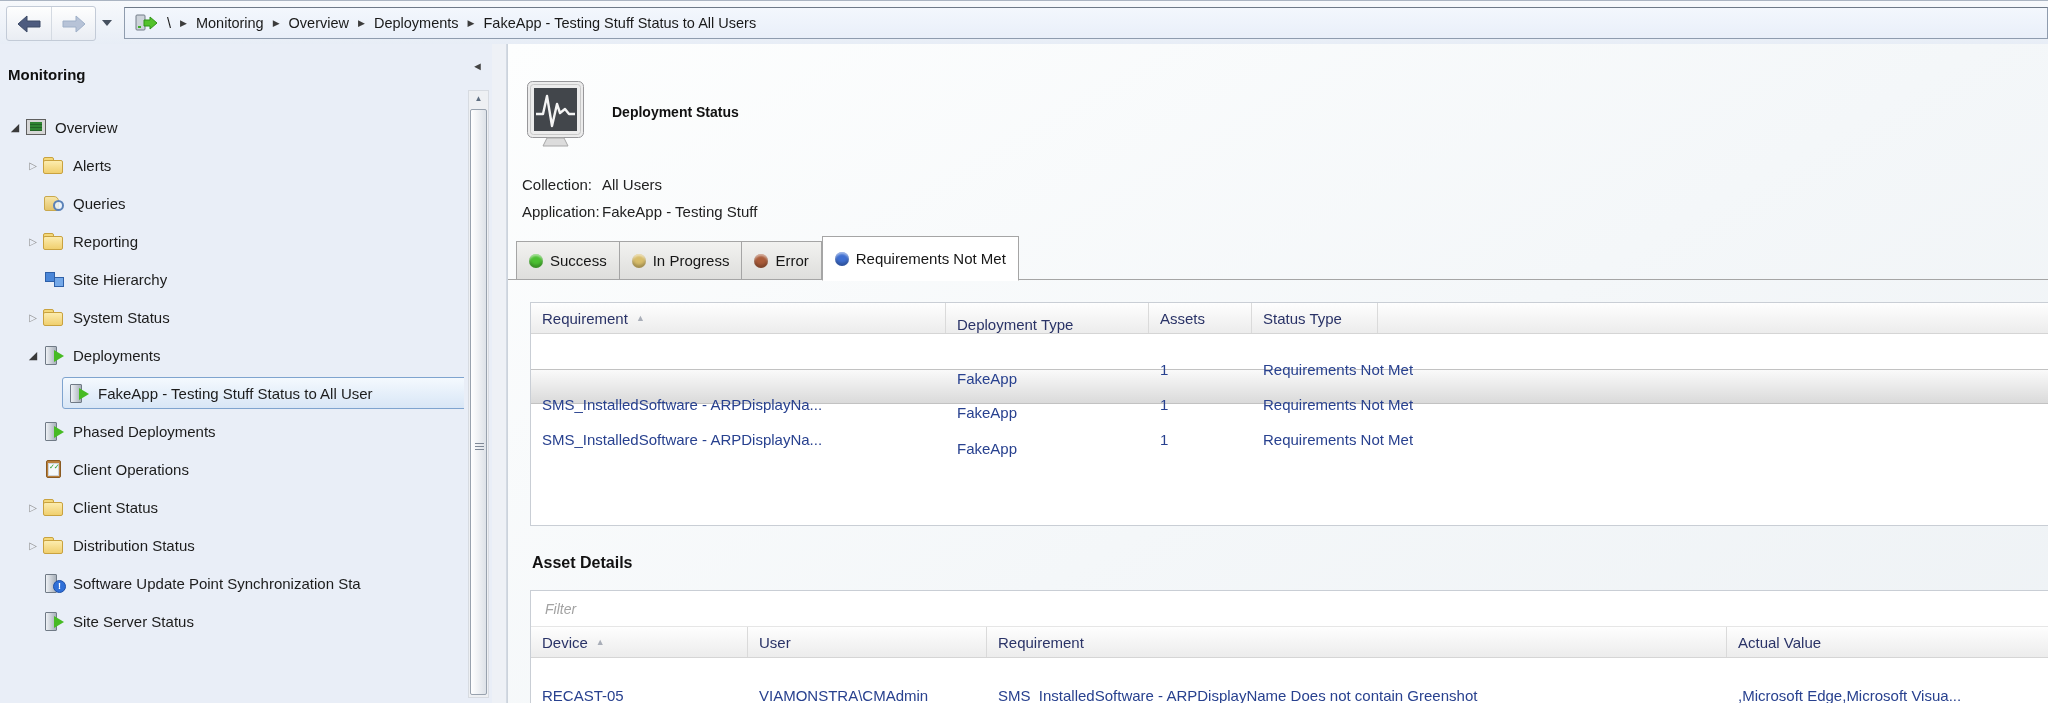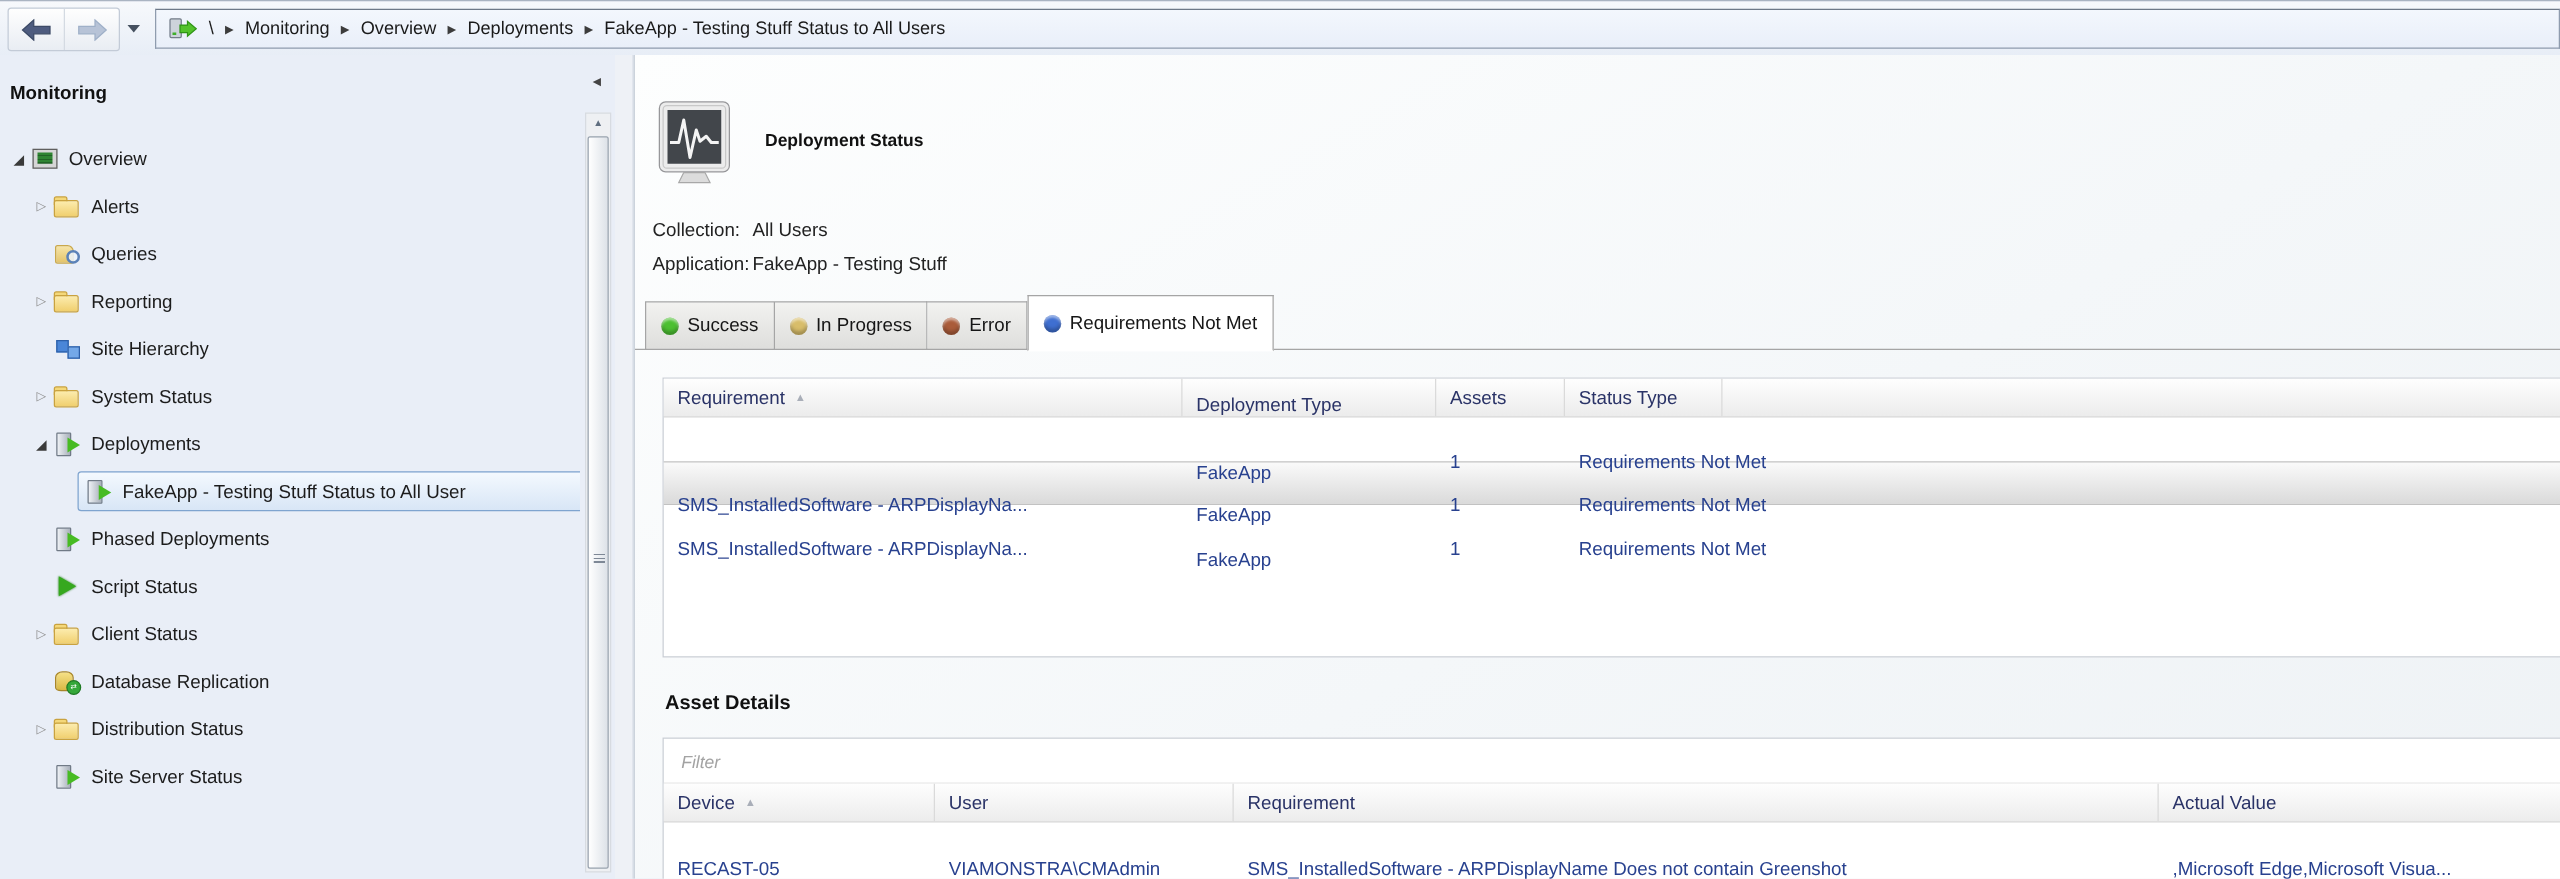--- a/index.html
+++ b/index.html
@@ -215,37 +215,37 @@
         <span class="tlabel">FakeApp - Testing Stuff Status to All User</span>
       </span>
     </div>
     <div class="trow lvl1">
       <span class="exp"></span>
       <span class="ticon i-deploy"></span>
       <span class="tlabel">Phased Deployments</span>
     </div>
     <div class="trow lvl1">
       <span class="exp"></span>
-      <span class="ticon i-play"></span>
-      <span class="tlabel">Script Status</span>
+      <span class="ticon i-clipboard"></span>
+      <span class="tlabel">Client Operations</span>
     </div>
     <div class="trow lvl1">
       <span class="exp">▷</span>
       <span class="ticon i-folder"></span>
       <span class="tlabel">Client Status</span>
     </div>
     <div class="trow lvl1">
-      <span class="exp"></span>
-      <span class="ticon i-db"></span>
-      <span class="tlabel">Database Replication</span>
-    </div>
-    <div class="trow lvl1">
       <span class="exp">▷</span>
       <span class="ticon i-folder"></span>
       <span class="tlabel">Distribution Status</span>
+    </div>
+    <div class="trow lvl1">
+      <span class="exp"></span>
+      <span class="ticon i-sync"></span>
+      <span class="tlabel">Software Update Point Synchronization Sta</span>
     </div>
     <div class="trow lvl1">
       <span class="exp"></span>
       <span class="ticon i-server"></span>
       <span class="tlabel">Site Server Status</span>
     </div>
   </div>
 
   <div class="vscroll">
     <div class="vscroll-up">▲</div>

